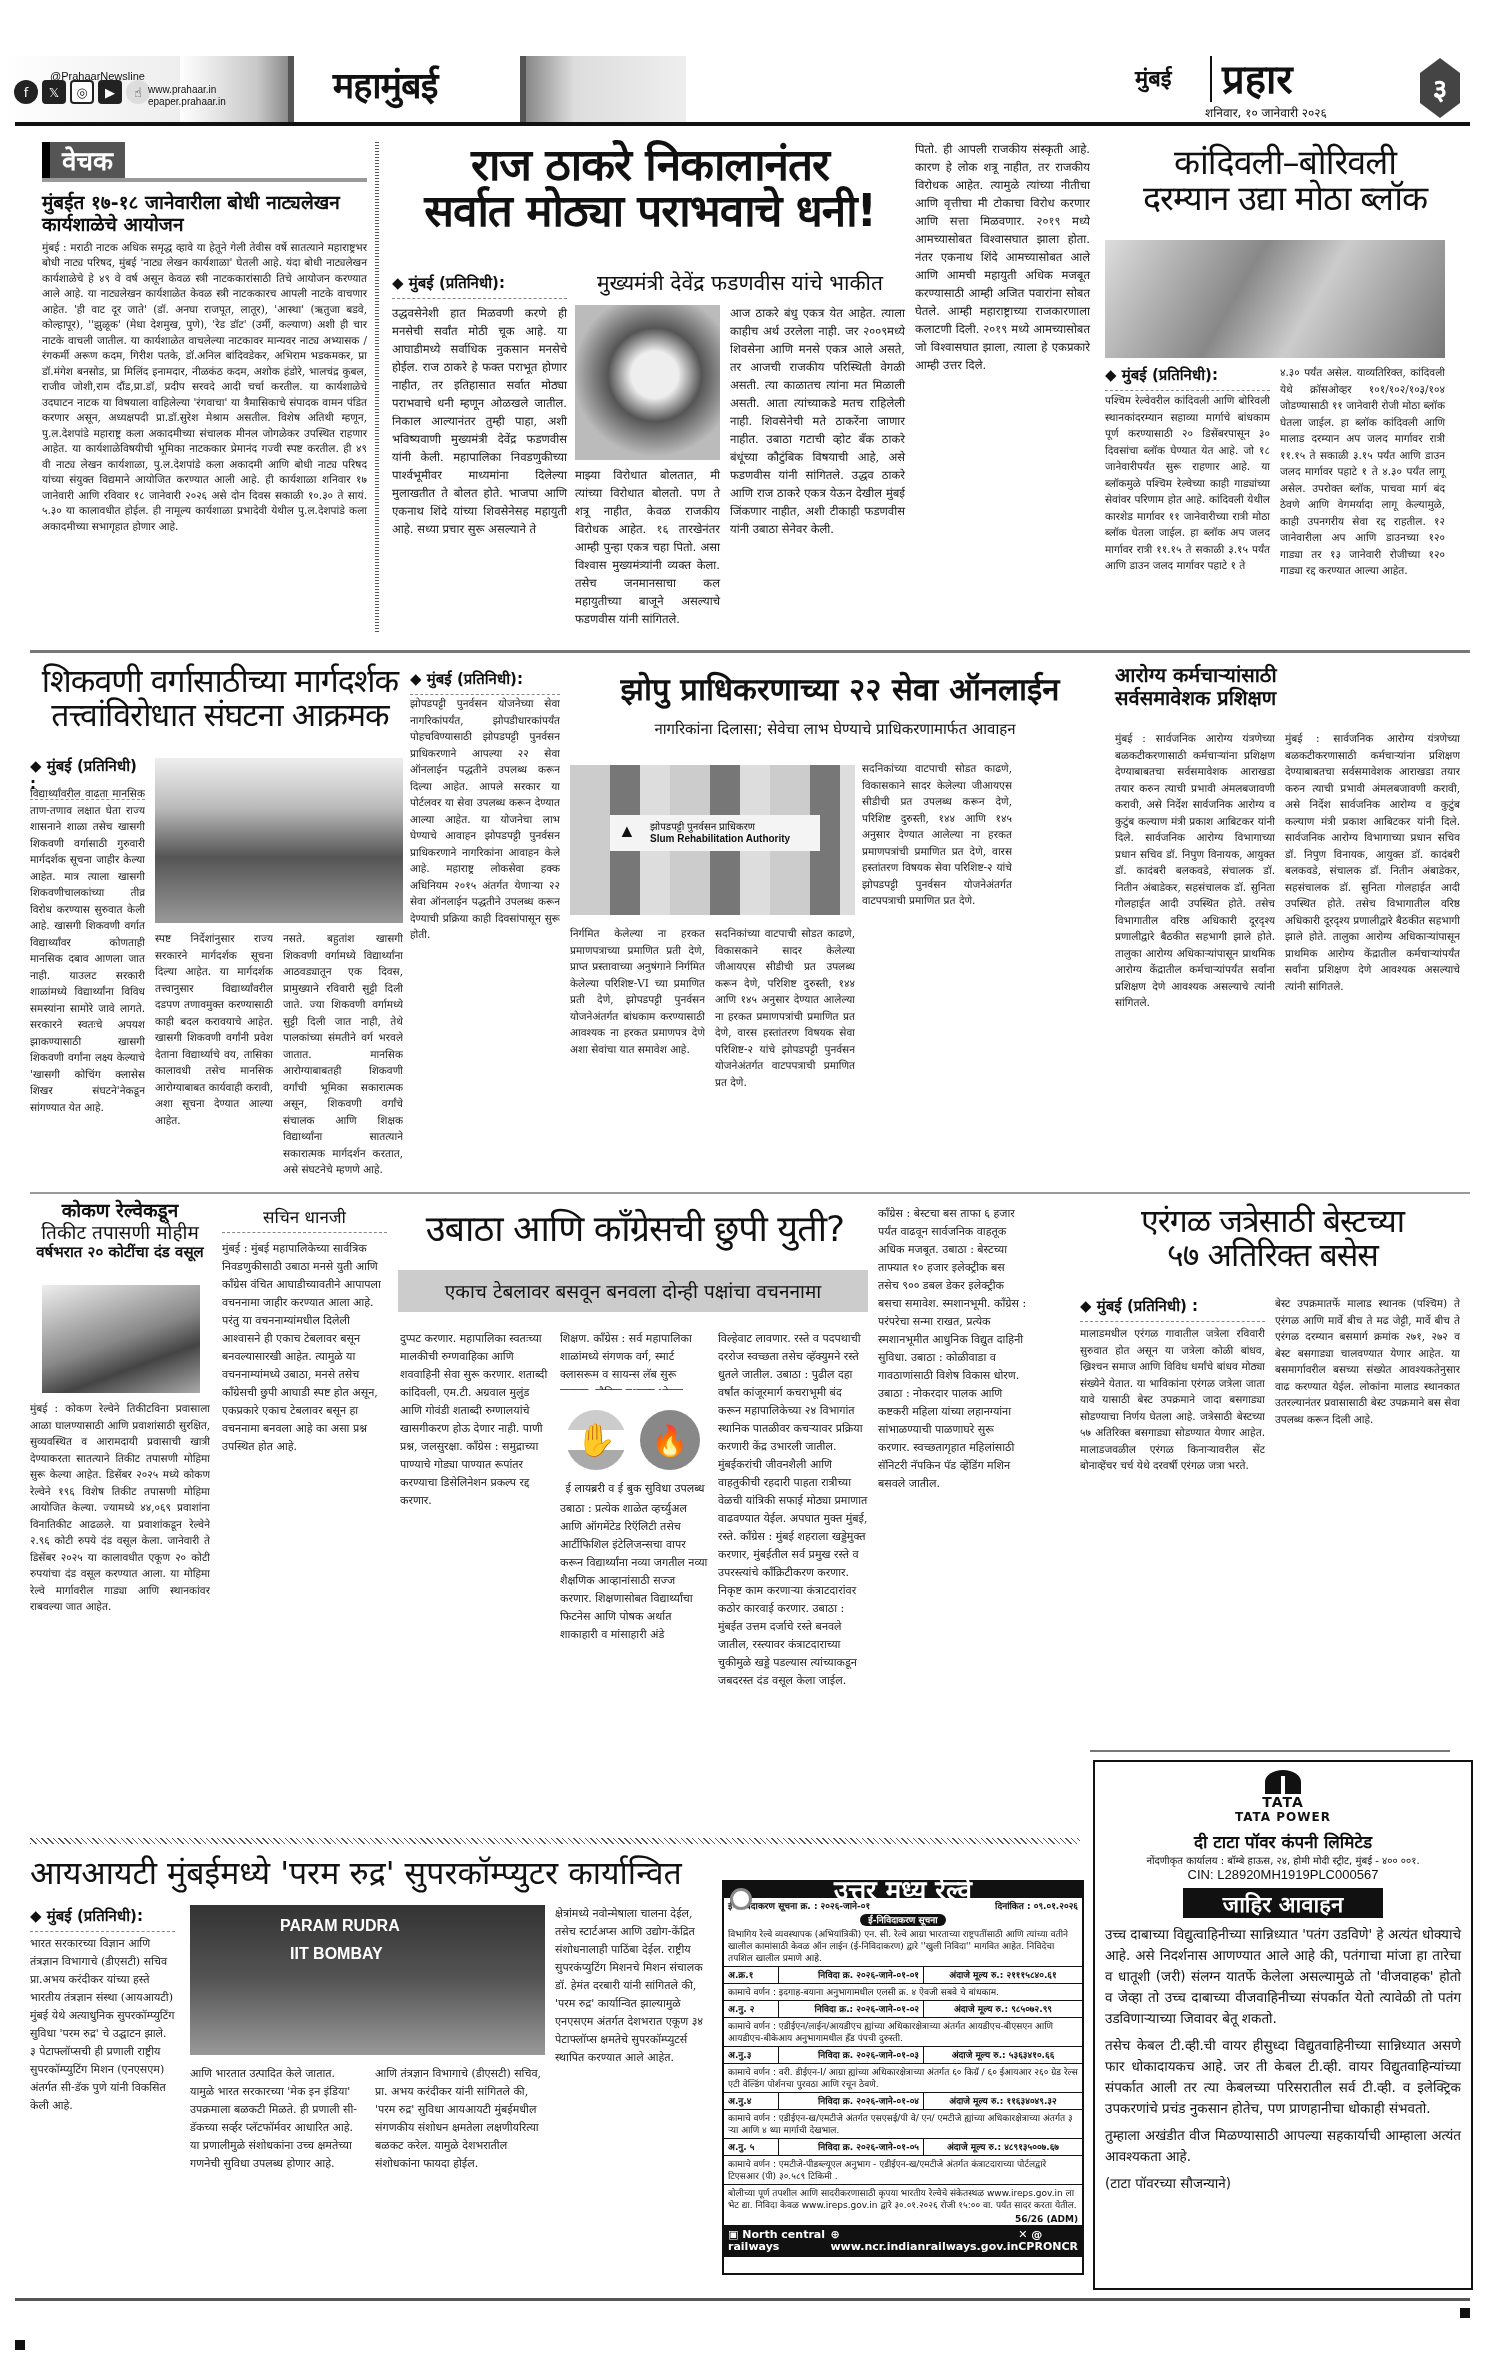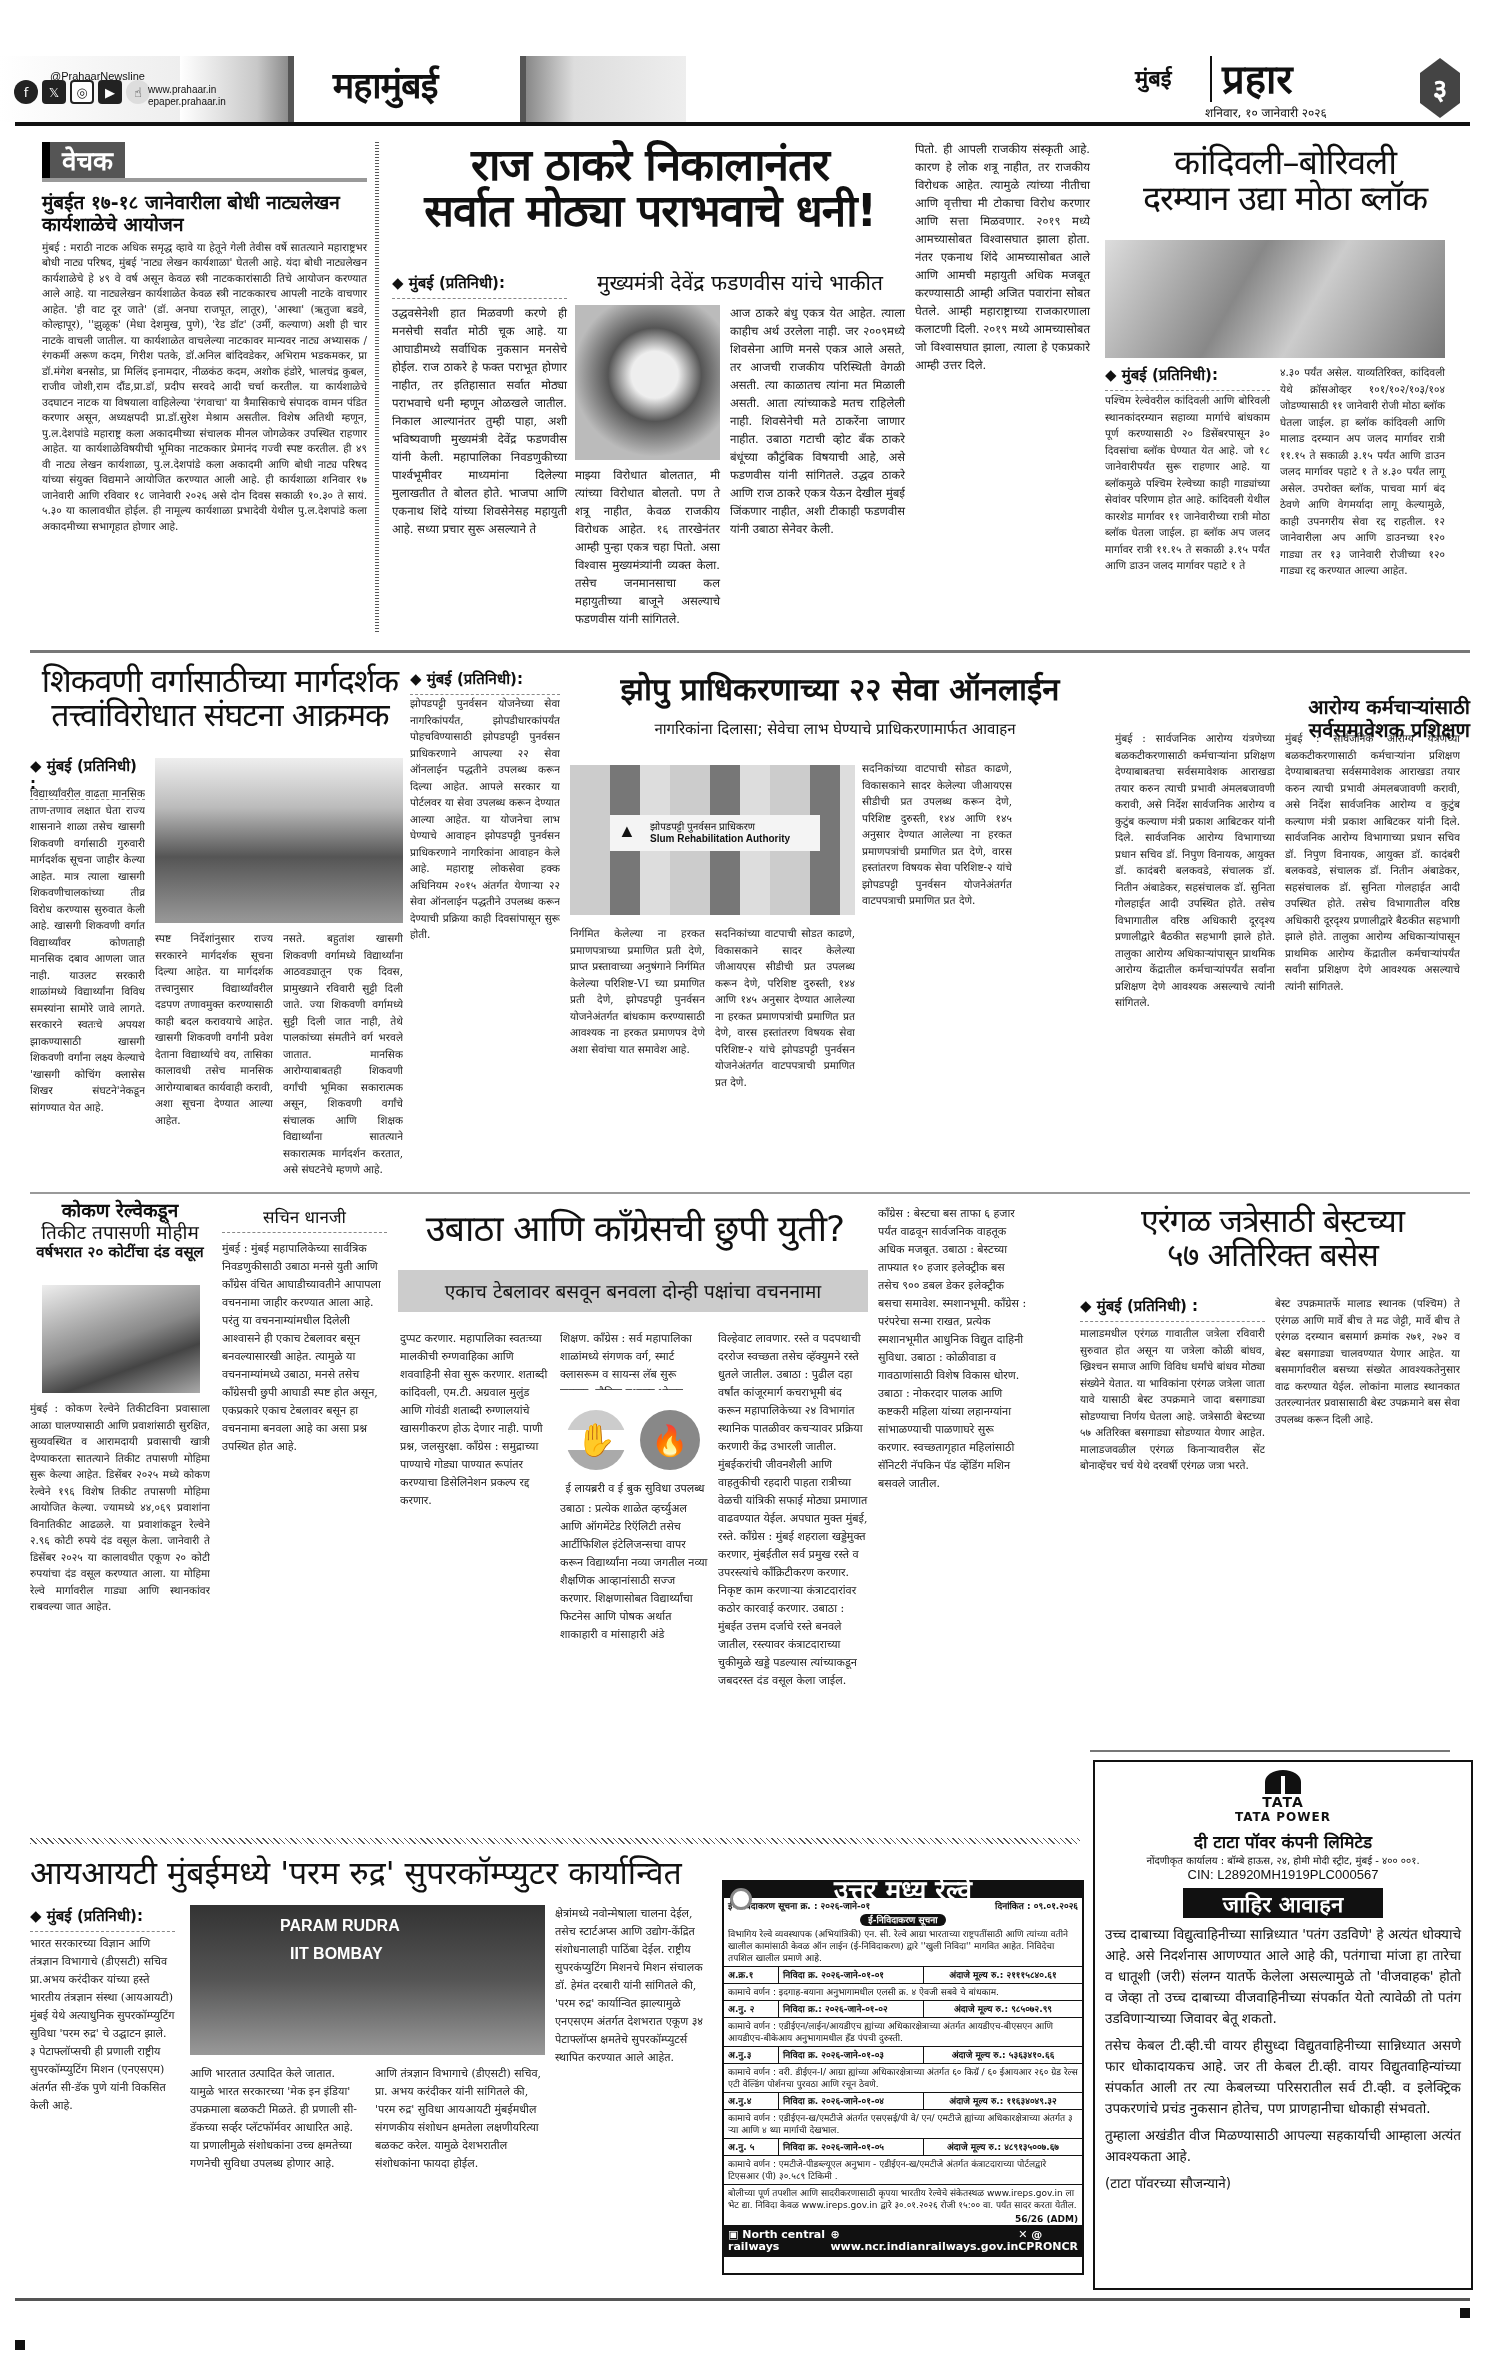--- a/index.html
+++ b/index.html
@@ -30,21 +30,21 @@
 .vrule{position:absolute;width:4px;background:repeating-linear-gradient(#555 0 1px,#fff 1px 3px)}
 .hatch{position:absolute;height:6px;background:repeating-linear-gradient(45deg,#555 0 1px,#fff 1px 4px)}
 .sub-box{background:#ccc;font-family:"DejaVu Sans",sans-serif;font-size:24px;text-align:center;padding:8px 0}
 
 .tender{left:722px;top:1880px;width:362px;height:395px;border:2px solid #111;font-size:9px;line-height:12px;font-family:"DejaVu Sans",sans-serif}
 .tender .thead{background:#111;color:#fff;text-align:center;font-size:26px;font-weight:bold;padding:2px 0;position:relative}
 .tender .tlogo{position:absolute;left:6px;top:6px;width:22px;height:22px;border-radius:50%;background:#fff;border:3px solid #888}
 .tender .row{display:flex;border-top:1px solid #111}
 .tender .row div{padding:2px 4px}
 .tender .c1{width:55px;border-right:1px solid #111;font-weight:bold}
-.tender .c2{width:145px;border-right:1px solid #111;text-align:left;font-weight:bold}
+.tender .c2{width:145px;border-right:1px solid #111;text-align:right;font-weight:bold}
 .tender .c3{flex:1;text-align:center;font-weight:bold}
 .tender .desc{border-top:1px solid #111;text-align:left;padding:2px 4px}
 .tender .foot{background:#111;color:#fff;font-weight:bold;font-size:11px;padding:4px;display:flex;justify-content:space-between}
 
 .tata{left:1093px;top:1762px;width:380px;height:530px;border:2px solid #111;font-family:"DejaVu Sans",sans-serif}
 .tata .lg{text-align:center;margin-top:8px}
 .tata .emb{width:36px;height:24px;margin:0 auto;border-radius:50% 50% 0 0;background:#111;position:relative}
 .tata .emb:after{content:"";position:absolute;left:16px;top:6px;width:4px;height:18px;background:#fff}
 .tata .t1{font-weight:bold;font-size:14px;letter-spacing:1px}
 .tata .co{font-weight:bold;font-size:17px;text-align:center;margin-top:6px}
@@ -135,21 +135,21 @@
   <div style="position:absolute;left:40px;top:50px;width:210px;height:36px;background:#f4f4f4;font-size:10px;font-family:'Liberation Sans',sans-serif;padding:4px 4px 0 40px">
     <div>झोपडपट्टी पुनर्वसन प्राधिकरण</div>
     <div style="font-weight:bold">Slum Rehabilitation Authority</div>
     <span style="position:absolute;left:8px;top:6px;font-size:18px">▲</span>
   </div>
 </div>
 <div class="abs body" style="left:570px;top:925px;width:135px;font-size:10.5px;line-height:16.5px;height:260px;overflow:hidden">निर्गमित केलेल्या ना हरकत प्रमाणपत्राच्या प्रमाणित प्रती देणे, प्राप्त प्रस्तावाच्या अनुषंगाने निर्गमित केलेल्या परिशिष्ट-VI च्या प्रमाणित प्रती देणे, झोपडपट्टी पुनर्वसन योजनेअंतर्गत बांधकाम करण्यासाठी आवश्यक ना हरकत प्रमाणपत्र देणे अशा सेवांचा यात समावेश आहे.</div>
 <div class="abs body" style="left:715px;top:925px;width:140px;font-size:10.5px;line-height:16.5px;height:260px;overflow:hidden">सदनिकांच्या वाटपाची सोडत काढणे, विकासकाने सादर केलेल्या जीआयएस सीडीची प्रत उपलब्ध करून देणे, परिशिष्ट दुरुस्ती, १४४ आणि १४५ अनुसार देण्यात आलेल्या ना हरकत प्रमाणपत्रांची प्रमाणित प्रत देणे, वारस हस्तांतरण विषयक सेवा परिशिष्ट-२ यांचे झोपडपट्टी पुनर्वसन योजनेअंतर्गत वाटपपत्राची प्रमाणित प्रत देणे.</div>
 <div class="abs body" style="left:862px;top:760px;width:150px;font-size:10.5px;line-height:16.5px;height:425px;overflow:hidden">सदनिकांच्या वाटपाची सोडत काढणे, विकासकाने सादर केलेल्या जीआयएस सीडीची प्रत उपलब्ध करून देणे, परिशिष्ट दुरुस्ती, १४४ आणि १४५ अनुसार देण्यात आलेल्या ना हरकत प्रमाणपत्रांची प्रमाणित प्रत देणे, वारस हस्तांतरण विषयक सेवा परिशिष्ट-२ यांचे झोपडपट्टी पुनर्वसन योजनेअंतर्गत वाटपपत्राची प्रमाणित प्रत देणे.</div>
 
-<div class="abs" style="left:1115px;top:696px;width:355px;text-align:right">
+<div class="abs" style="left:1115px;top:664px;width:355px;text-align:left">
   <div class="h-mid" style="font-size:20px">आरोग्य कर्मचाऱ्यांसाठी</div>
   <div class="h-mid" style="font-size:20px">सर्वसमावेशक प्रशिक्षण</div>
 </div>
 <div class="abs body" style="left:1115px;top:730px;width:160px;font-size:10.5px;line-height:16.5px;height:460px;overflow:hidden">मुंबई : सार्वजनिक आरोग्य यंत्रणेच्या बळकटीकरणासाठी कर्मचाऱ्यांना प्रशिक्षण देण्याबाबतचा सर्वसमावेशक आराखडा तयार करुन त्याची प्रभावी अंमलबजावणी करावी, असे निर्देश सार्वजनिक आरोग्य व कुटुंब कल्याण मंत्री प्रकाश आबिटकर यांनी दिले. सार्वजनिक आरोग्य विभागाच्या प्रधान सचिव डॉ. निपुण विनायक, आयुक्त डॉ. कादंबरी बलकवडे, संचालक डॉ. नितीन अंबाडेकर, सहसंचालक डॉ. सुनिता गोलहाईत आदी उपस्थित होते. तसेच विभागातील वरिष्ठ अधिकारी दूरदृश्य प्रणालीद्वारे बैठकीत सहभागी झाले होते. तालुका आरोग्य अधिकाऱ्यांपासून प्राथमिक आरोग्य केंद्रातील कर्मचाऱ्यांपर्यंत सर्वांना प्रशिक्षण देणे आवश्यक असल्याचे त्यांनी सांगितले.</div>
 <div class="abs body" style="left:1285px;top:730px;width:175px;font-size:10.5px;line-height:16.5px;height:460px;overflow:hidden">मुंबई : सार्वजनिक आरोग्य यंत्रणेच्या बळकटीकरणासाठी कर्मचाऱ्यांना प्रशिक्षण देण्याबाबतचा सर्वसमावेशक आराखडा तयार करुन त्याची प्रभावी अंमलबजावणी करावी, असे निर्देश सार्वजनिक आरोग्य व कुटुंब कल्याण मंत्री प्रकाश आबिटकर यांनी दिले. सार्वजनिक आरोग्य विभागाच्या प्रधान सचिव डॉ. निपुण विनायक, आयुक्त डॉ. कादंबरी बलकवडे, संचालक डॉ. नितीन अंबाडेकर, सहसंचालक डॉ. सुनिता गोलहाईत आदी उपस्थित होते. तसेच विभागातील वरिष्ठ अधिकारी दूरदृश्य प्रणालीद्वारे बैठकीत सहभागी झाले होते. तालुका आरोग्य अधिकाऱ्यांपासून प्राथमिक आरोग्य केंद्रातील कर्मचाऱ्यांपर्यंत सर्वांना प्रशिक्षण देणे आवश्यक असल्याचे त्यांनी सांगितले.</div>
 
 <div class="rule" style="left:30px;top:1192px;width:1440px;height:2px;background:#999"></div>
 
 <div class="abs" style="left:30px;top:1200px;width:180px;text-align:center">
   <div class="h-mid" style="font-size:19px;font-weight:bold">कोकण रेल्वेकडून</div>

